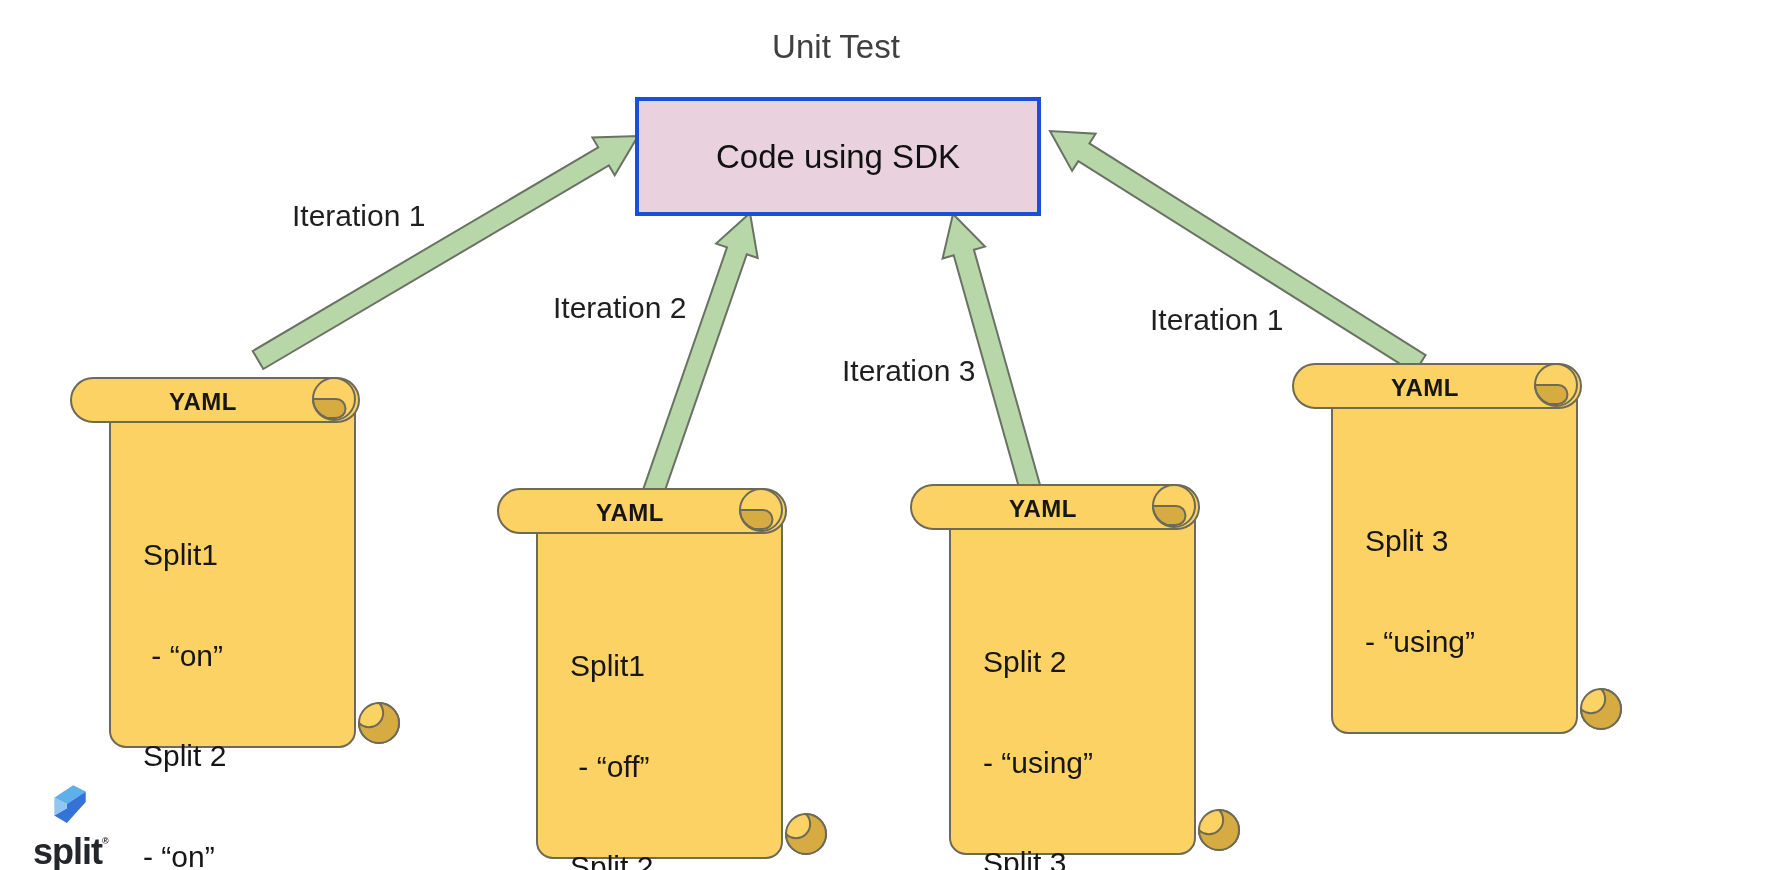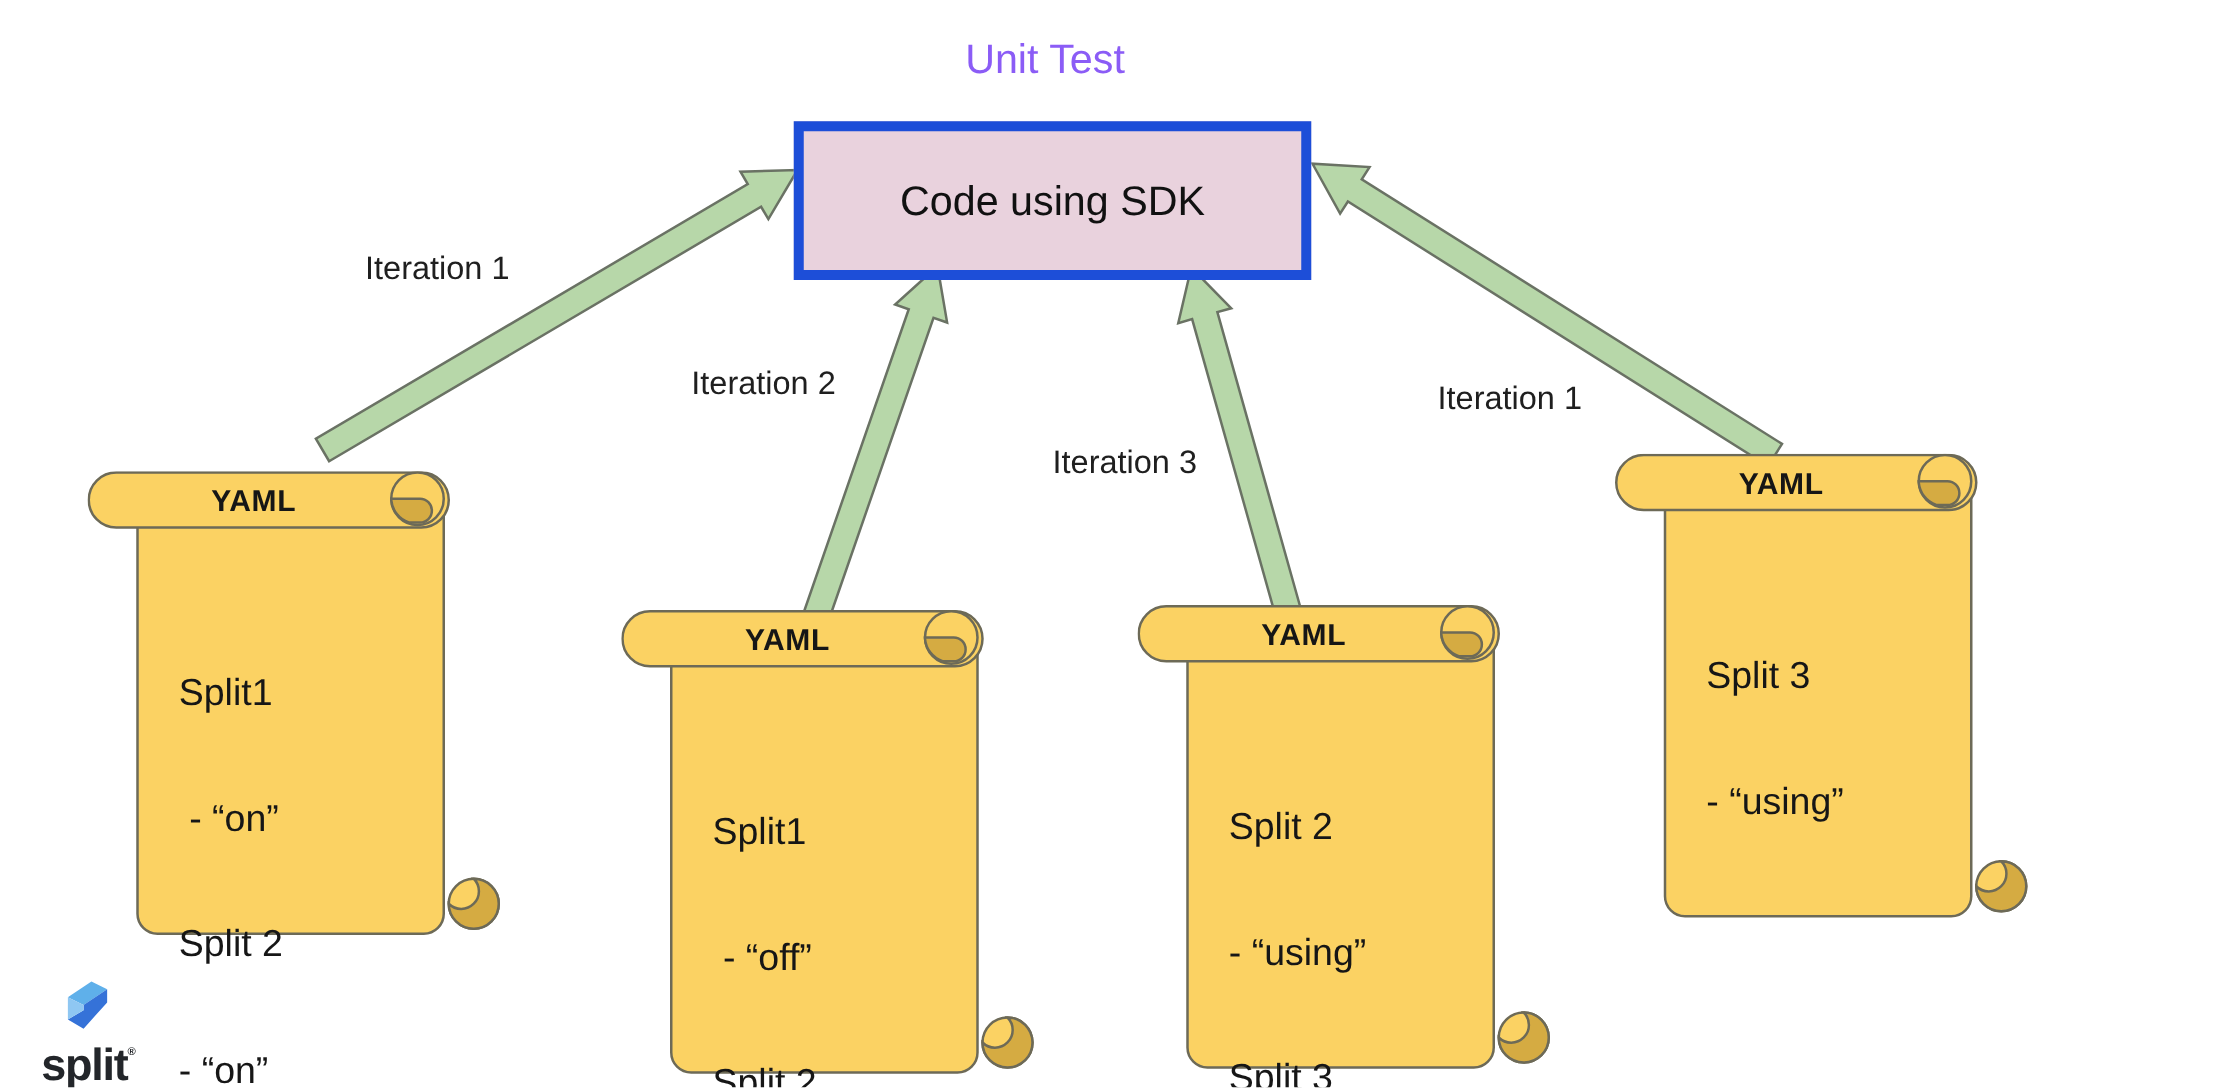--- a/index.html
+++ b/index.html
@@ -3,29 +3,29 @@
 <meta charset="utf-8">
 <style>
   html,body{margin:0;padding:0;background:#ffffff;}
   #canvas{
     position:relative;width:1778px;height:870px;background:#ffffff;overflow:hidden;
     font-family:"Liberation Sans", sans-serif;color:#1f1f1f;
   }
   .abs{position:absolute;}
   #diagram-title{
     left:635px;top:28px;width:402px;text-align:center;
-    font-size:33px;color:#8b5cf6;
+    font-size:33px;color:#404040;
   }
   #sdk-box{
     left:635px;top:97px;width:398px;height:111px;
-    background:#e9d2dd;border:8px solid #1d4ed8;
+    background:#e9d2dd;border:4px solid #1d4ed8;
     display:flex;align-items:center;justify-content:center;
     font-size:33px;color:#111;
   }
-  .iter-label{font-size:26px;color:#1f1f1f;white-space:nowrap;}
+  .iter-label{font-size:30px;color:#1f1f1f;white-space:nowrap;}
   #iter-1{left:292px;top:199px;}
   #iter-2{left:553px;top:291px;}
   #iter-3{left:842px;top:354px;}
   #iter-4{left:1150px;top:303px;}
   #arrow-layer{left:0;top:0;}
   .arrow{fill:#b7d7a9;stroke:#6a7264;stroke-width:2;}
   .scroll{position:absolute;width:340px;height:378px;}
   .sbody{fill:#fbd263;stroke:#6d6a57;stroke-width:2;}
   .scurl{fill:#d5ab42;stroke:#6d6a57;stroke-width:2;}
   .yaml-label{

